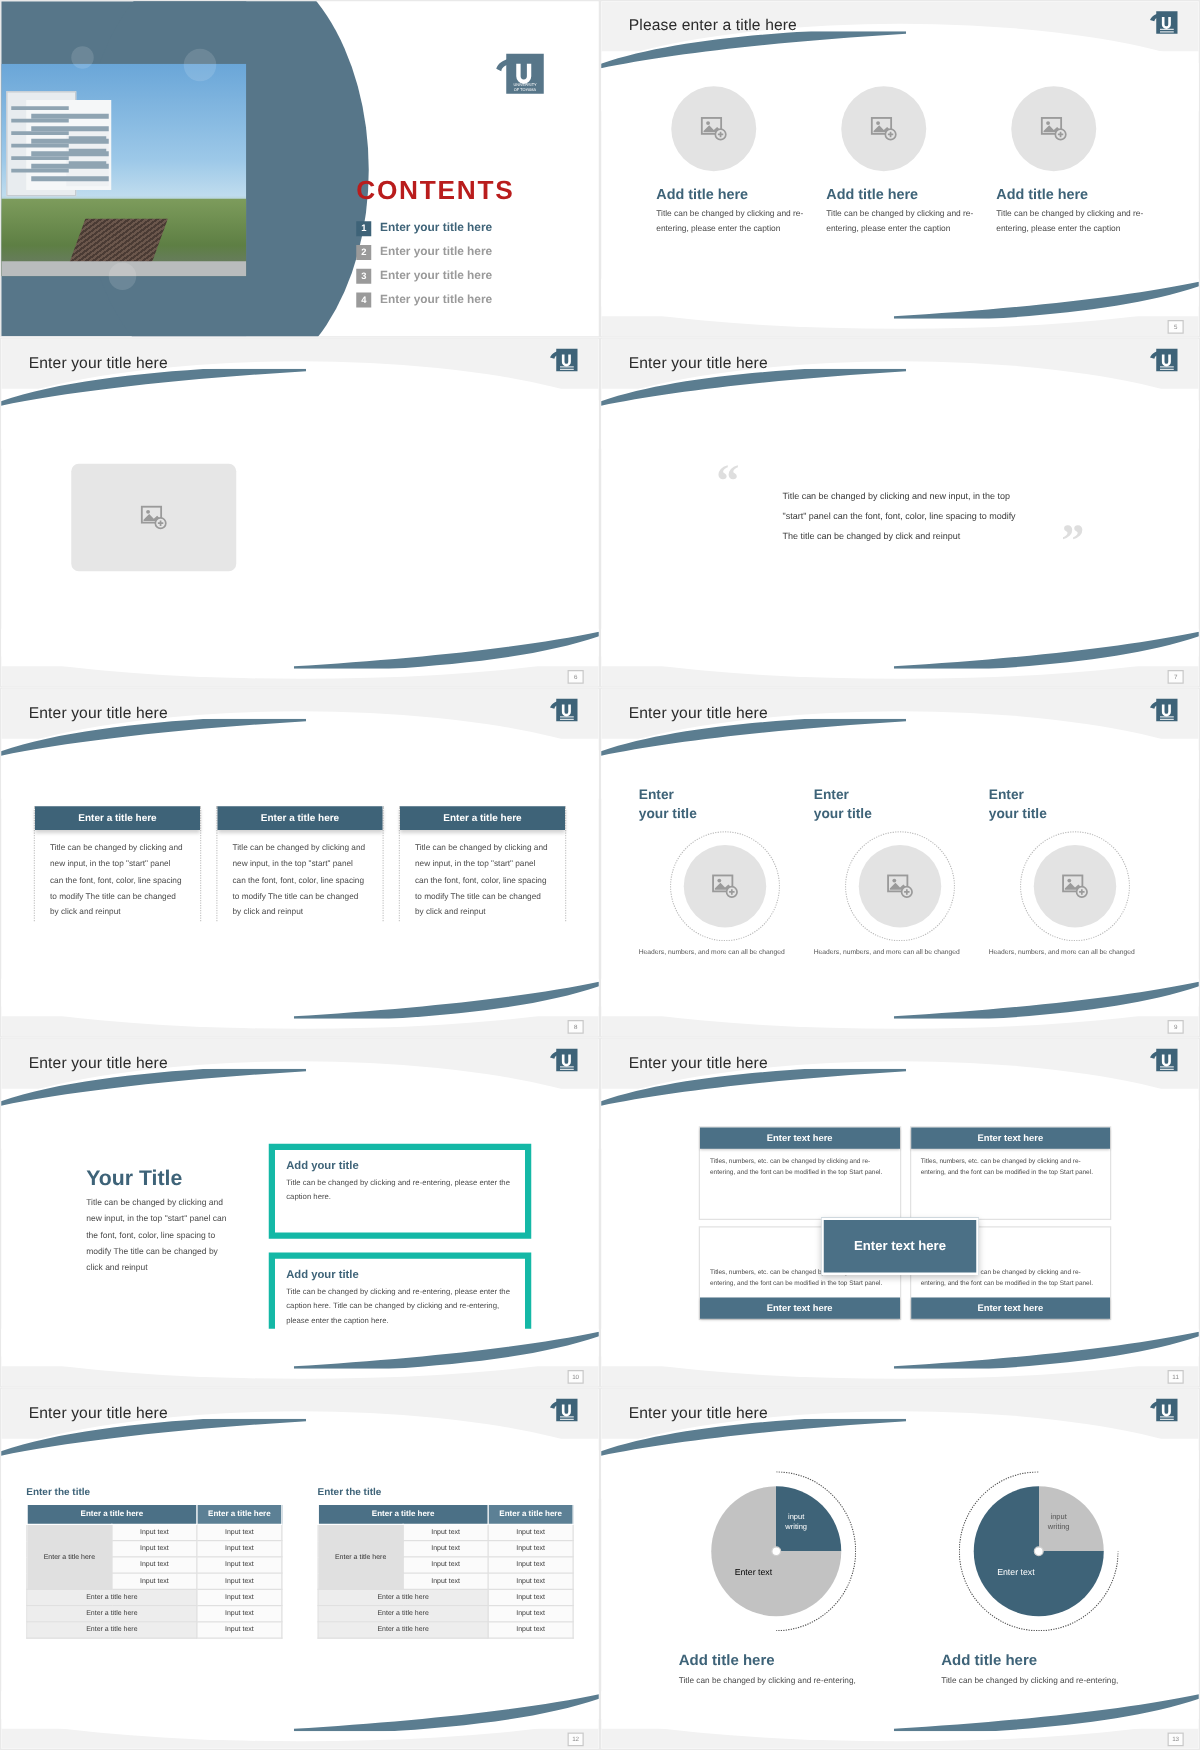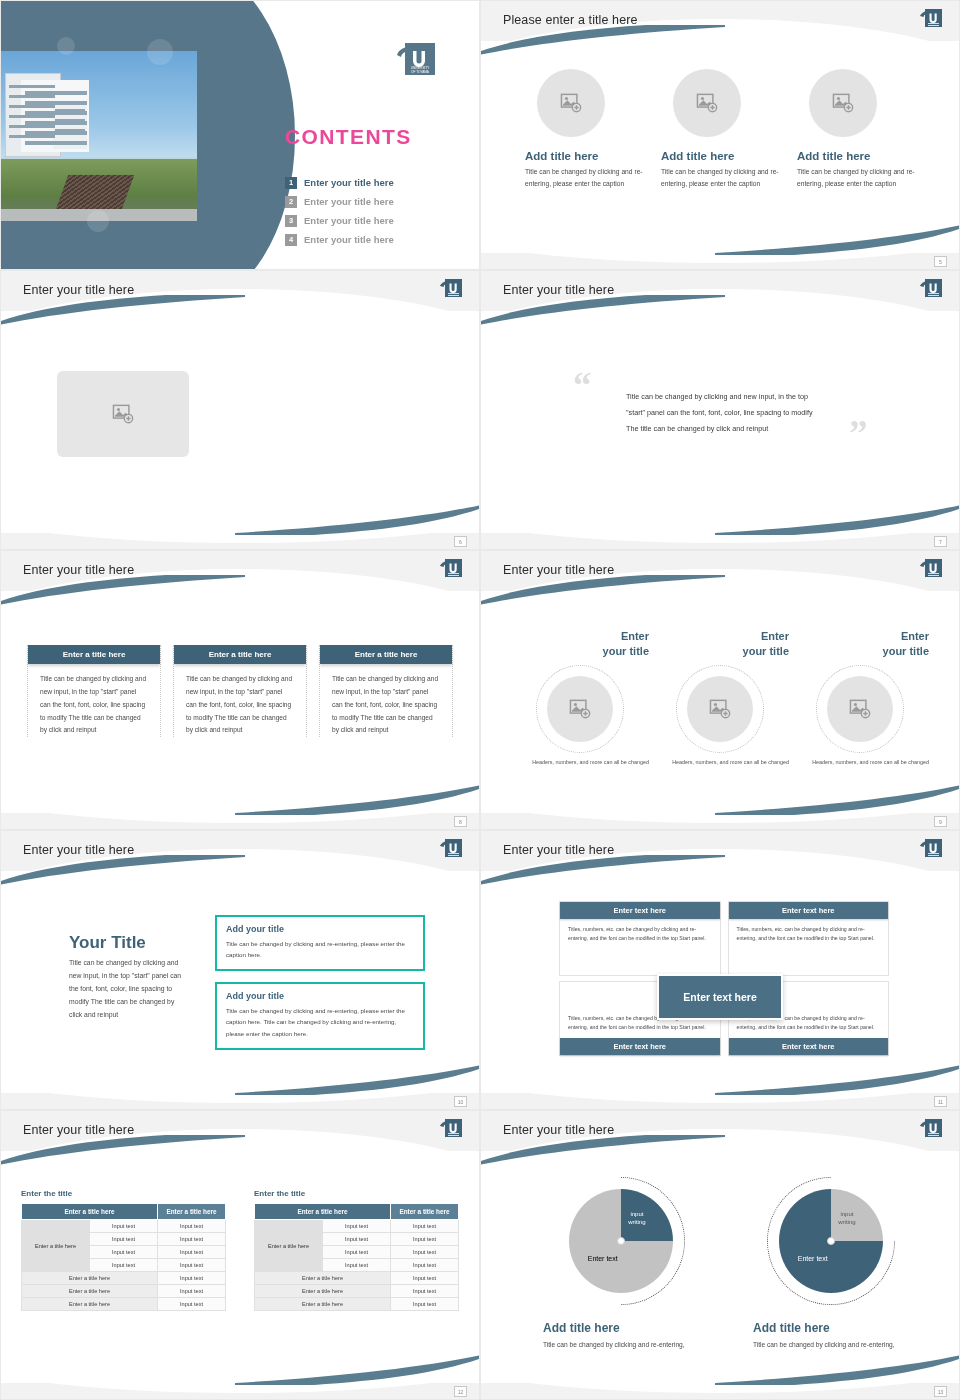--- a/index.html
+++ b/index.html
@@ -116,22 +116,22 @@
   .photo-path {
     position:absolute; left:0; bottom:0; width:100%; height:12px;
     background:#b9bcbd;
   }
   .cover-circle {
     position:absolute; border-radius:50%;
     background:rgba(255,255,255,0.13);
     z-index:5;
   }
   .cover-title {
-    position:absolute; left:284px; top:124px;
-    font-size:21px; font-weight:bold; color:#ec4899; letter-spacing:1.4px;text-align:center;
+    position:absolute; left:284px; top:140px;
+    font-size:21px; font-weight:bold; color:#b91c1c; letter-spacing:1.4px;text-align:center;
   }
   .toc {
     position:absolute; left:284px; top:172px; width:180px;
   }
   .toc-row {
     display:flex; align-items:center; gap:7px; height:19px;
   }
   .toc-num {
     width:12px; height:12px; display:flex; align-items:center; justify-content:center;
     font-size:7.5px; font-weight:bold; color:#ffffff; background:#9a9a9a;
@@ -186,35 +186,35 @@
   .s5-card { width:134px; border-left:1px dotted #c9c9c9; border-right:1px dotted #c9c9c9; padding:0 4px; }
   .s5-bar {
     background:#3e6378; color:#ffffff; font-size:8px; font-weight:bold;
     text-align:center; padding:5px 0; margin:0 -4px;
     box-shadow:0 2px 3px rgba(0,0,0,.18);
   }
   .s5-p { margin-top:9px; font-size:6.6px; line-height:1.95; color:#4a4a4a; padding:0 8px; }
 
   
   .s6-row { position:absolute; left:30px; right:30px; top:78px; display:flex; justify-content:space-between; }
-  .s6-col { width:138px; text-align:right; position:relative; }
+  .s6-col { width:138px; text-align:left; position:relative; }
   .s6-h { font-size:11px; font-weight:bold; color:#3e6378; line-height:1.35; }
   .s6-ring {
     margin:6px auto 0; width:88px; height:88px; border-radius:50%;
     border:1px dotted #bdbdbd; display:flex; align-items:center; justify-content:center;
   }
   .s6-ring .ph-circle { width:66px; height:66px; }
   .s6-cap { margin-top:5px; font-size:5.4px; line-height:1.6; color:#555; }
 
   
   .s7-left { position:absolute; left:68px; top:102px; width:118px; }
   .s7-h { font-size:17px; font-weight:bold; color:#3e6378; }
   .s7-p { margin-top:4px; font-size:6.8px; line-height:1.9; color:#4a4a4a; }
   .s7-right { position:absolute; left:214px; top:84px; width:210px; }
-  .s7-box { border:2px solid #14b8a6; padding:7px 9px 9px; }
+  .s7-box { border:5px solid #14b8a6; padding:7px 9px 23px; }
   .s7-box + .s7-box { margin-top:11px; }
   .s7-bh { font-size:9px; font-weight:bold; color:#3e6378; }
   .s7-bp { margin-top:4px; font-size:6.2px; line-height:1.8; color:#4a4a4a; }
 
   
   .s8-grid {
     position:absolute; left:78px; top:70px; width:330px;
     display:grid; grid-template-columns:1fr 1fr; gap:5px 7px;
   }
   .s8-cell { border:1px solid #e2e2e2; background:#fff; height:75px; display:flex; flex-direction:column; }

